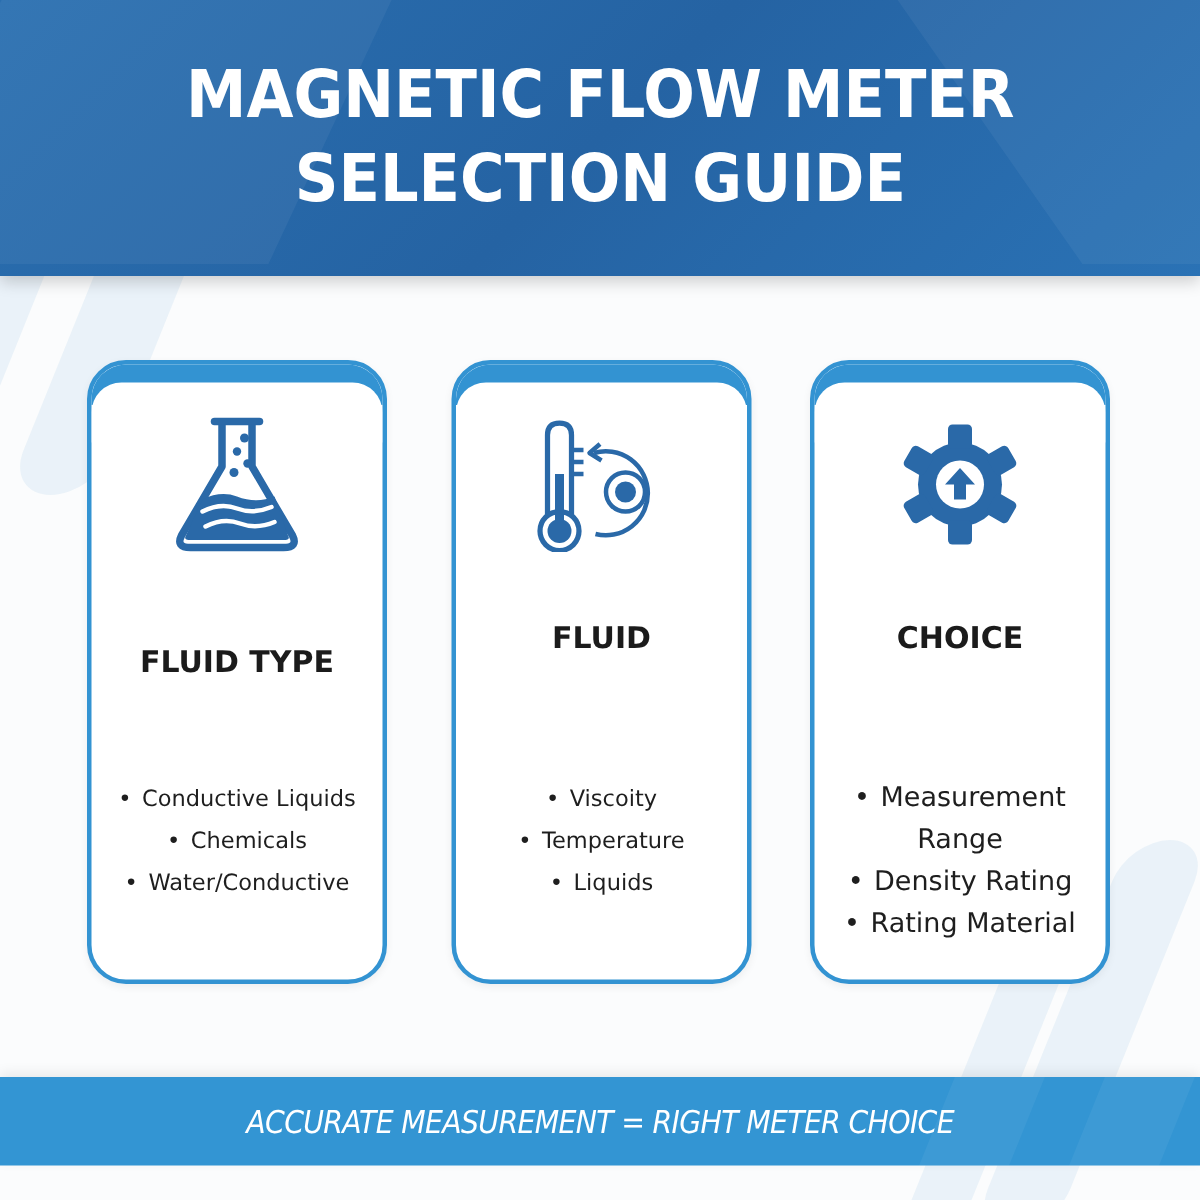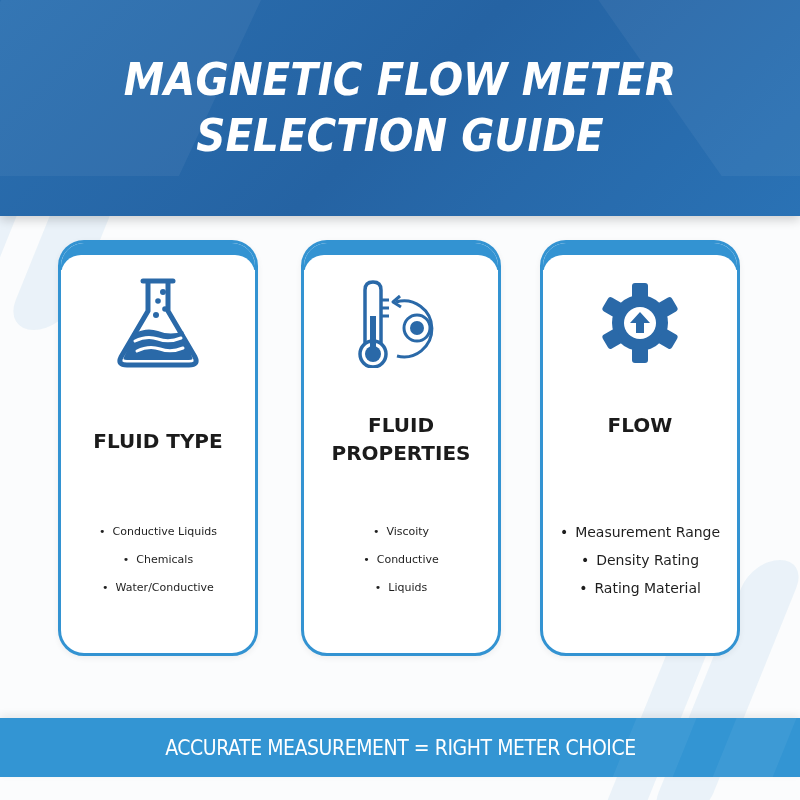--- a/index.html
+++ b/index.html
@@ -11,26 +11,25 @@
     }
     .bg-stripes { position: absolute; inset: 0; pointer-events: none; overflow: hidden; }
     .stripe {
       position: absolute;
       background: #e3eef7;
       opacity: 0.7;
       border-radius: 30px;
       transform: skewX(-22deg);
     }
     .header {
-      position: absolute; left: 0; top: 0; width: 800px; height: 216px;
+      position: absolute; left: 0; top: 0; width: 800px; height: 184px;
       background: linear-gradient(135deg, #2a6fb0 0%, #2563a3 50%, #2a72b5 100%);
       box-shadow: 0 4px 10px rgba(0,0,0,0.18);
-      display: flex; flex-direction: column; justify-content: center;
+      display: flex; flex-direction: column; align-items: center; justify-content: center;
       overflow: hidden;
-      font-style: italic;
     }
     .header .facet1 {
       position: absolute; left: -40px; top: 0; width: 260px; height: 176px;
       background: rgba(255,255,255,0.05); transform: skewX(-25deg);
     }
     .header .facet2 {
       position: absolute; right: -80px; top: 0; width: 220px; height: 176px;
       background: rgba(255,255,255,0.05); transform: skewX(35deg);
     }
     .header h1 {
@@ -73,31 +72,32 @@
       font-weight: bold;
       font-size: 20px;
       line-height: 28px;
       color: #1b1b1b;
     }
     .card ul {
       position: absolute; left: 0; right: 0; top: 275px;
       list-style: none;
       text-align: center;
       font-family: "DejaVu Sans", sans-serif;
-      font-size: 11px;
+      font-size: 15px;
       line-height: 28px;
       color: #1e1e1e;
     }
     .card ul li::before { content: "\2022"; margin-right: 7px; }
     .footer {
       position: absolute; left: 0; top: 718px; width: 800px; height: 59px;
       background: #3395d3;
       display: flex; align-items: center; justify-content: center;
       box-shadow: 0 -3px 8px rgba(0,0,0,0.08);
       overflow: hidden;
+      font-style: italic;
     }
     .footer .facet {
       position: absolute; top: 0; width: 60px; height: 82px;
       background: rgba(255,255,255,0.05); transform: skewX(-22deg);
     }
     .footer span {
       position: relative;
       color: #ffffff;
       font-family: "DejaVu Sans", sans-serif;
       font-size: 21px;
@@ -164,25 +164,24 @@
       <rect x="19" y="38" width="6" height="36" fill="#2a69a8"></rect>
       <path d="M30 22 L38 22 M30 30 L38 30 M30 38 L38 38" stroke="#2a69a8" stroke-width="3"></path>
       <path d="M45 24 A28 28 0 1 1 46 78" stroke="#2a69a8" stroke-width="3" fill="none"></path>
       <path d="M49 18 L42 24 L50 29" stroke="#2a69a8" stroke-width="3" fill="none" stroke-linejoin="round"></path>
       <circle cx="66" cy="50" r="13" stroke="#2a69a8" stroke-width="3" fill="none"></circle>
       <circle cx="66" cy="50" r="7" fill="#2a69a8"></circle>
     </svg>
   </div>
   <h2 class="title" style="top:168px;">
     <span>FLUID</span><br>
-    <span>PROPERTIES</span>
   </h2>
   <ul>
     <li>Viscoity</li>
-    <li>Conductive</li>
+    <li>Temperature</li>
     <li>Liquids</li>
   </ul>
 </section>
 
 <section class="card" style="left:540px;">
   <div class="cap">
       <div class="cap-inner"></div>
     </div>
   <div class="icon">
     <svg width="84" height="84" viewBox="0 0 84 84">
@@ -193,23 +192,23 @@
         <rect x="-8" y="-40" width="16" height="16" rx="3" transform="rotate(120)"></rect>
         <rect x="-8" y="-40" width="16" height="16" rx="3" transform="rotate(180)"></rect>
         <rect x="-8" y="-40" width="16" height="16" rx="3" transform="rotate(240)"></rect>
         <rect x="-8" y="-40" width="16" height="16" rx="3" transform="rotate(300)"></rect>
         <circle r="16" fill="#fff"></circle>
         <path d="M0 -11 L10 0 L4 0 L4 10 L-4 10 L-4 0 L-10 0 Z" fill="#2a69a8"></path>
       </g>
     </svg>
   </div>
   <h2 class="title" style="top:168px;">
-    <span>FLOW</span><br>
+    <span>CHOICE</span><br>
   </h2>
-  <ul style="font-size:14px;">
+  <ul style="font-size:18px;">
     <li>Measurement Range</li>
     <li>Density Rating</li>
     <li>Rating Material</li>
   </ul>
 </section>
 
 <footer class="footer">
   <div class="facet" style="left:620px;"></div>
   <div class="facet" style="left:720px;"></div>
   <span>ACCURATE MEASUREMENT = RIGHT METER CHOICE</span>

